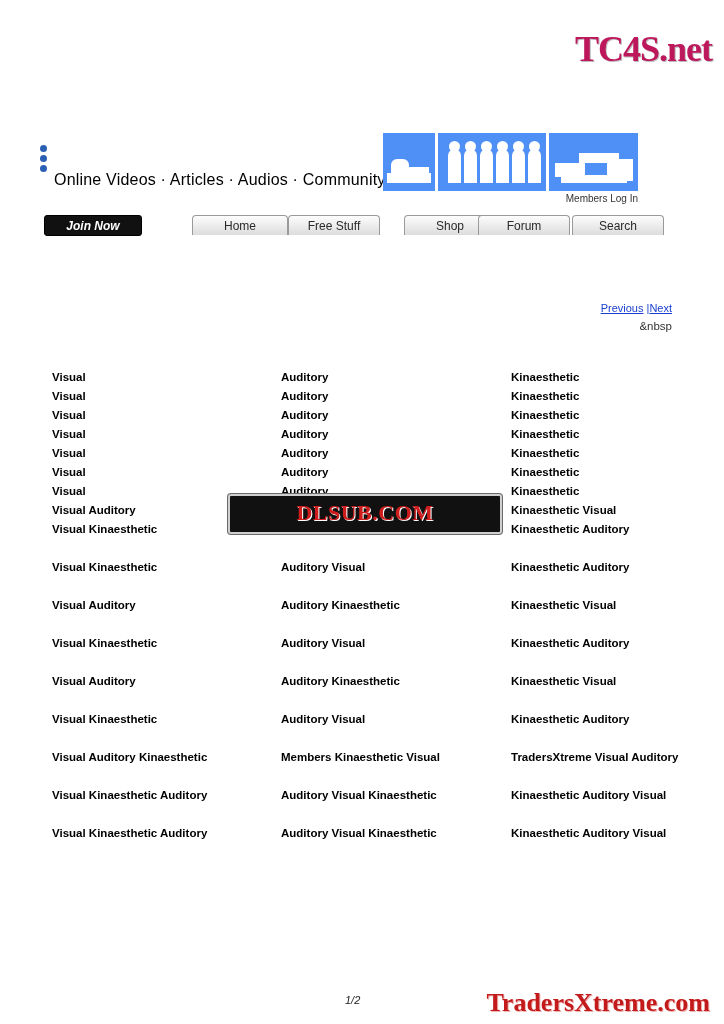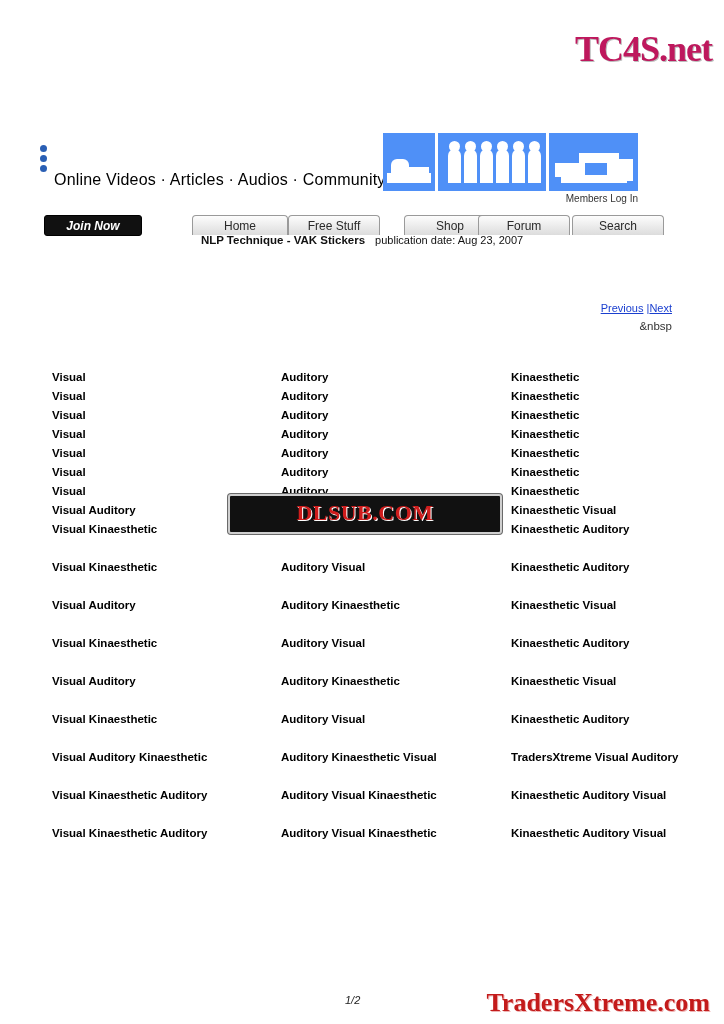--- a/index.html
+++ b/index.html
@@ -331,23 +331,20 @@
 
   <div class="navbar">
     <div class="tab join">Join Now</div>
     <div class="tab t2">Home</div>
     <div class="tab t3">Free Stuff</div>
     <div class="tab t4">Shop</div>
     <div class="tab t5">Forum</div>
     <div class="tab t6">Search</div>
   </div>
 
-  <div class="title-line">
-    <span>NLP Technique - VAK Stickers</span><span class="pubdate">publication date: Aug 23, 2007</span>
-  </div>
 
   <div class="pager">
     <a>Previous</a><span class="bar">&nbsp;</span><span class="bar">|</span><a>Next</a>
   </div>
   <div class="nbsp-line">&amp;nbsp</div>
 
   <div class="grid">
 
     <div class="grow">
       <span class="gc c1">Visual</span>
@@ -415,21 +412,21 @@
       <span class="gc c2">Auditory Kinaesthetic</span>
       <span class="gc c3">Kinaesthetic Visual</span>
     </div>
     <div class="grow tall">
       <span class="gc c1">Visual Kinaesthetic</span>
       <span class="gc c2">Auditory Visual</span>
       <span class="gc c3">Kinaesthetic Auditory</span>
     </div>
     <div class="grow tall">
       <span class="gc c1">Visual Auditory Kinaesthetic</span>
-      <span class="gc c2">Auditory Kinaesthetic Visual</span>
+      <span class="gc c2">Members Kinaesthetic Visual</span>
       <span class="gc c3">TradersXtreme Visual Auditory</span>
     </div>
     <div class="grow tall">
       <span class="gc c1">Visual Kinaesthetic Auditory</span>
       <span class="gc c2">Auditory Visual Kinaesthetic</span>
       <span class="gc c3">Kinaesthetic Auditory Visual</span>
     </div>
     <div class="grow tall">
       <span class="gc c1">Visual Kinaesthetic Auditory</span>
       <span class="gc c2">Auditory Visual Kinaesthetic</span>

